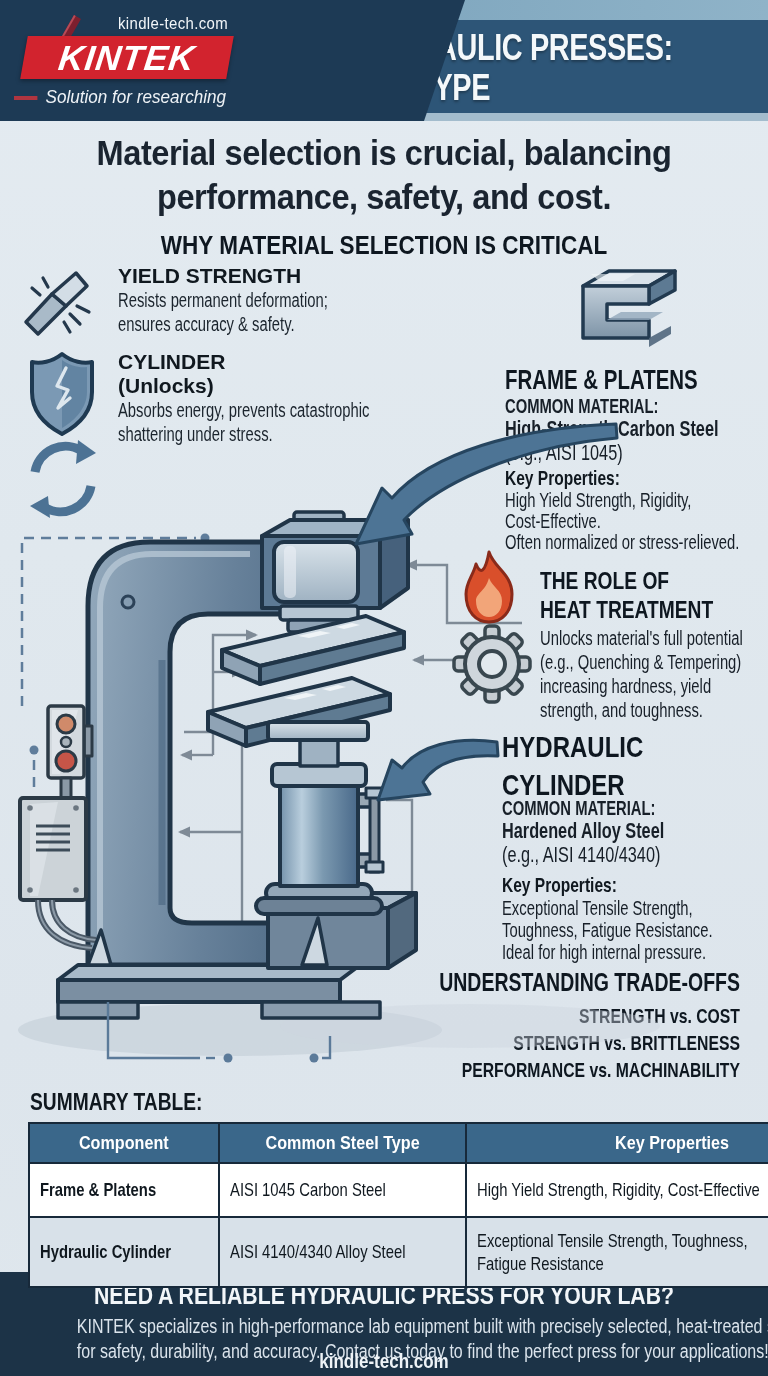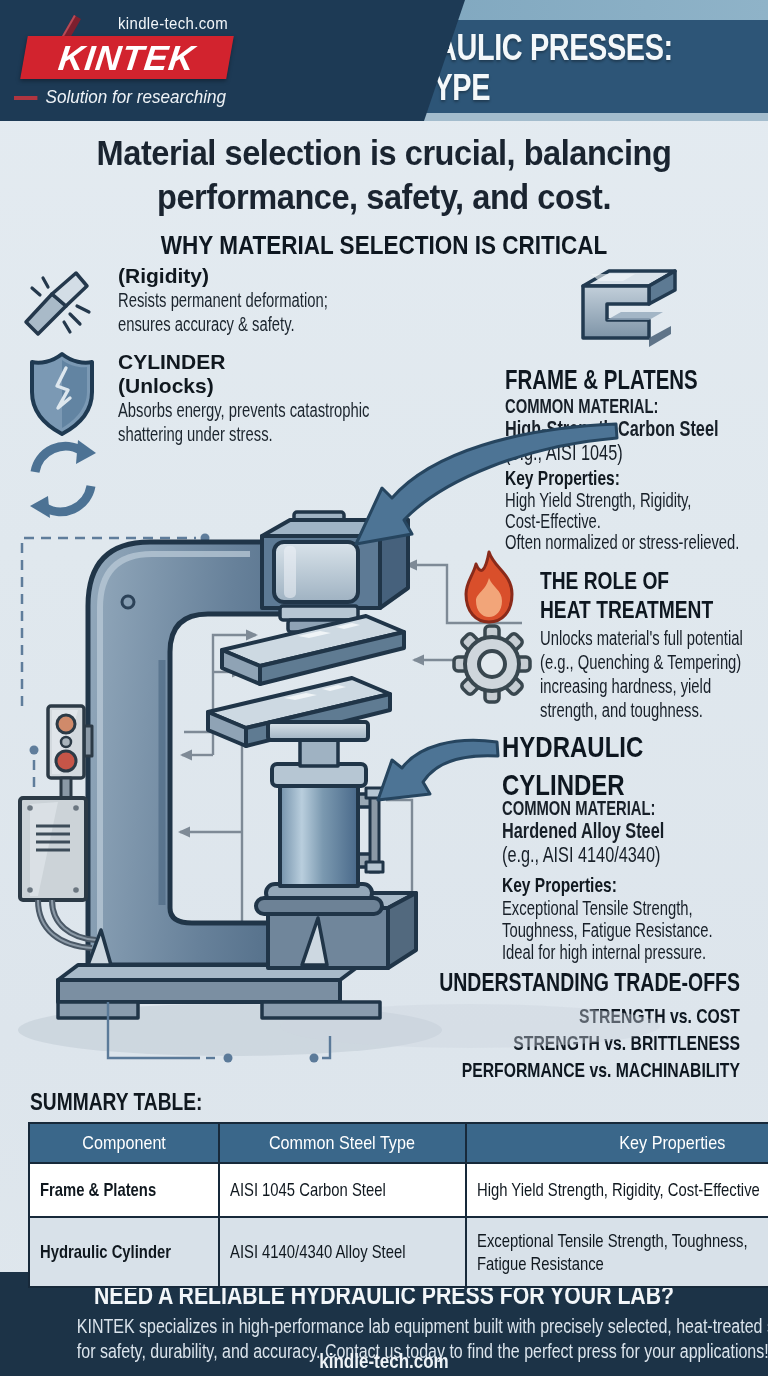--- a/index.html
+++ b/index.html
@@ -53,21 +53,21 @@
   
   .tradeoffs{position:absolute;right:28px;top:966px;width:420px;text-align:right;
         transform:scaleX(.75);transform-origin:100% 0;color:#0e1720;}
   .to-title{font-weight:700;font-size:26px;line-height:32px;}
   .to-item{font-weight:700;font-size:21px;line-height:27px;}
   
   .sum-title{position:absolute;left:30px;top:1088px;font-weight:700;font-size:24px;color:#10181f;
         transform:scaleX(.8);transform-origin:0 0;white-space:nowrap;}
   table.sum{position:absolute;left:28px;top:1122px;width:712px;border-collapse:collapse;
         border:2.5px solid #17293a;background:#fff;}
-  table.sum th{background:#3a678a;color:#fff;font-size:19px;font-weight:400;height:36px;
+  table.sum th{background:#3a678a;color:#fff;font-size:19px;font-weight:700;height:36px;
         border:2px solid #17293a;text-align:center;}
   table.sum td{font-size:19px;color:#10181f;border:2px solid #17293a;padding:6px 10px;vertical-align:middle;}
   table.sum tr.r1 td{background:#ffffff;height:40px;}
   table.sum tr.r2 td{background:#d8e1e9;height:56px;}
   table.sum th span{display:inline-block;transform:scaleX(.85);transform-origin:50% 50%;white-space:nowrap;}
   table.sum td span{display:inline-block;transform:scaleX(.78);transform-origin:0 50%;white-space:nowrap;}
   table.sum td.wrapcell span{width:390px;white-space:normal;line-height:23px;}
   
   .footer{position:absolute;left:0;top:1272px;width:768px;height:104px;background:#1c3347;}
   .foot-title{position:absolute;left:0;top:9px;width:768px;text-align:center;font-weight:700;
@@ -118,21 +118,21 @@
     <path d="M40,20 L31,38 L42,42 L32,60 L44,50" fill="none" stroke="#dde7ee" stroke-width="3.4" stroke-linejoin="round" stroke-linecap="round"></path>
   </svg>
   <svg class="abs z2" style="left:20px;top:436px;" width="86" height="86" viewBox="0 0 86 86">
     <path d="M15,36 A31,31 0 0 1 62,15" fill="none" stroke="#4c7294" stroke-width="9"></path>
     <polygon points="58,4 76,17 56,28" fill="#4c7294"></polygon>
     <path d="M71,50 A31,31 0 0 1 24,71" fill="none" stroke="#4c7294" stroke-width="9"></path>
     <polygon points="28,60 10,70 30,82" fill="#4c7294"></polygon>
   </svg>
 
   <div class="abs z2" style="left:118px;top:264px;">
-    <div class="prop-title">(Rigidity)</div>
+    <div class="prop-title">YIELD STRENGTH</div>
     <div class="prop-desc" style="width:330px;">Resists permanent deformation; ensures accuracy &amp; safety.</div>
   </div>
   <div class="abs z2" style="left:118px;top:350px;">
     <div class="prop-title">CYLINDER</div>
     <div class="prop-title">(Unlocks)</div>
     <div class="prop-desc" style="width:385px;">Absorbs energy, prevents catastrophic shattering under stress.</div>
   </div>
 
   <svg class="abs z2" style="left:543px;top:258px;" width="140" height="94" viewBox="0 0 140 94">
     <defs>

